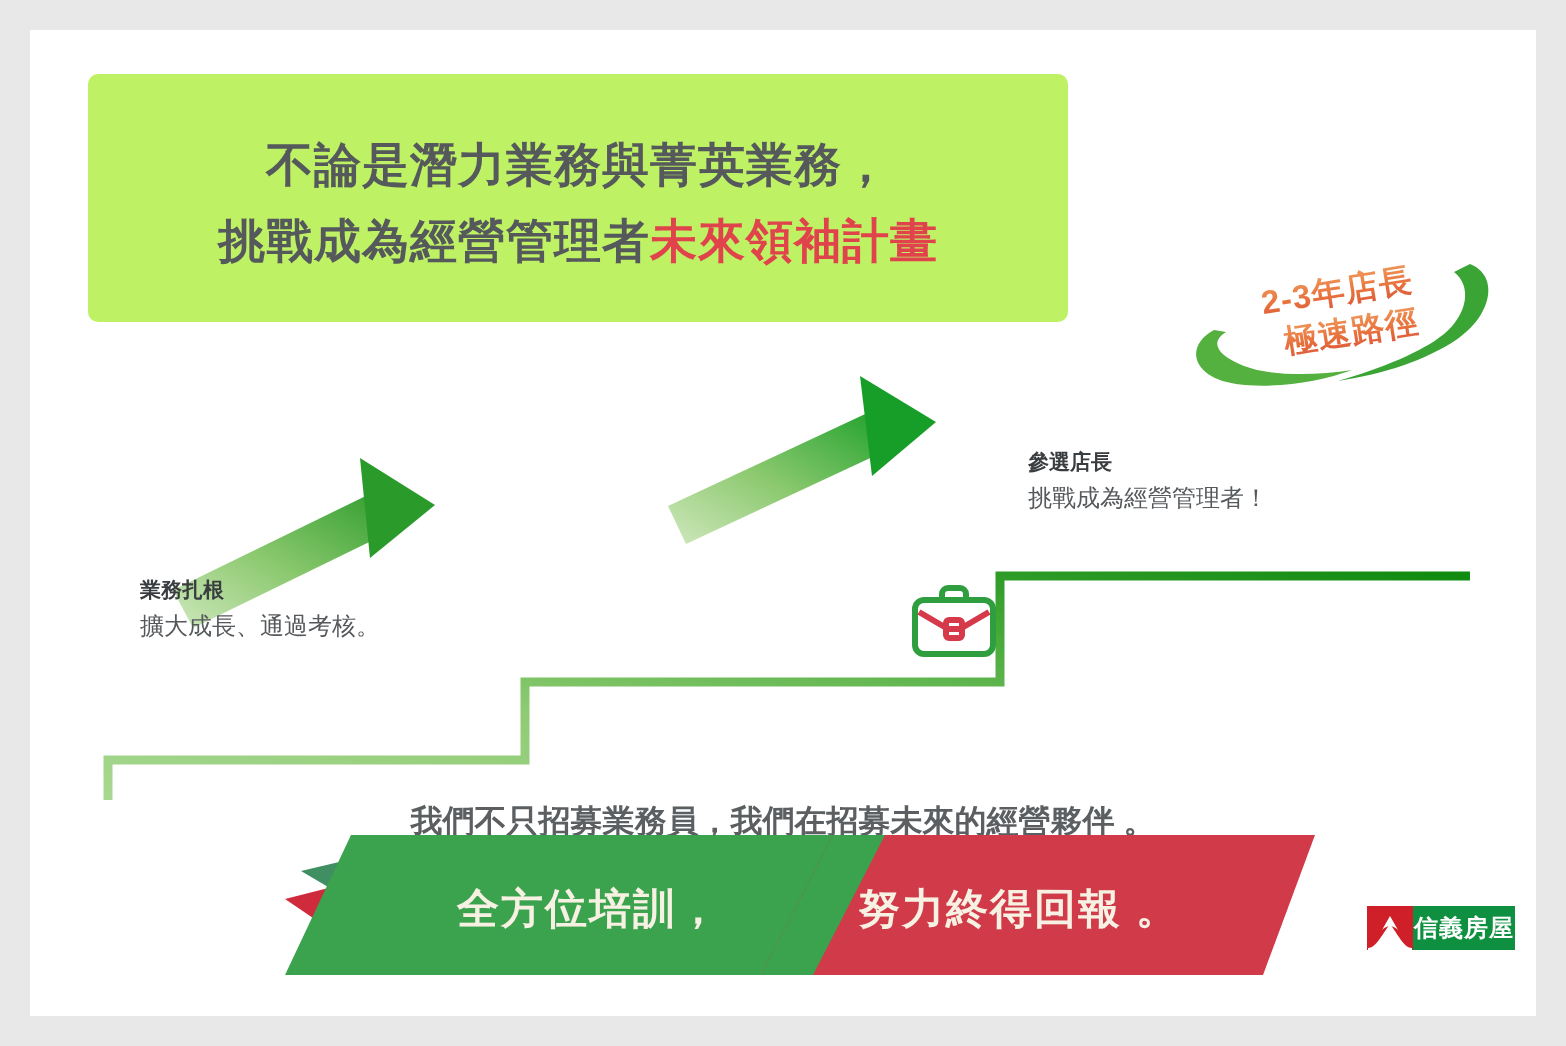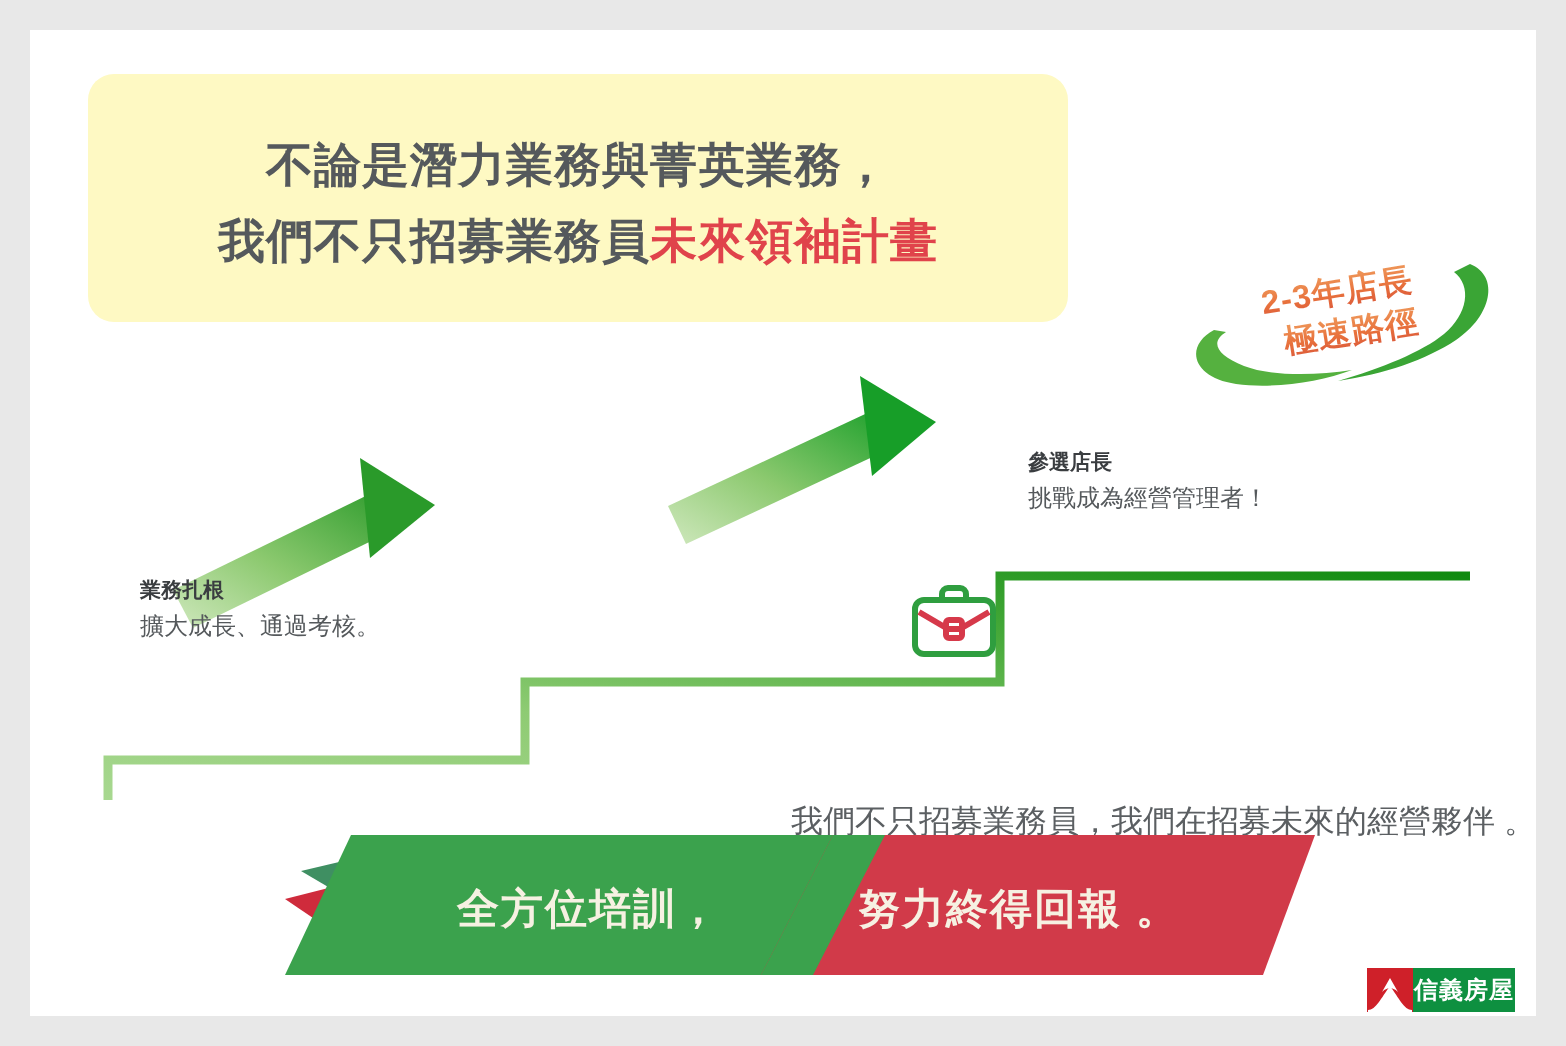--- a/index.html
+++ b/index.html
@@ -28,22 +28,22 @@
     overflow: hidden;
   }
 
   
   #headline-panel {
     position: absolute;
     left: 58px;
     top: 44px;
     width: 980px;
     height: 248px;
-    background: #fef9c3;
-    border-radius: 26px;
+    background: #bef264;
+    border-radius: 10px;
   }
   .headline-line {
     position: absolute;
     left: 0;
     width: 100%;
     text-align: center;
     font-weight: 700;
     font-size: 47px;
     letter-spacing: 1px;
     color: #55595c;
@@ -119,65 +119,65 @@
 
   
   #briefcase-icon { position: absolute; left: 878px; top: 552px; width: 92px; height: 78px; }
 
   
   #tagline {
     position: absolute;
     left: 0;
     top: 770px;
     width: 1506px;
-    text-align: right;
+    text-align: center;
     font-size: 32px;
-    font-weight: 400;
+    font-weight: 700;
     color: #5b5f62;
     white-space: nowrap;
   }
 
   
   #slogan-banner { position: absolute; left: 255px; top: 805px; width: 1030px; height: 140px; }
   #slogan-banner svg { position: absolute; left: 0; top: 0; }
   .slogan-text {
     position: absolute;
     font-weight: 700;
     font-size: 42px;
     letter-spacing: 2px;
     color: #f6f1e2;
     white-space: nowrap;
     top: 46px;
   }
   #slogan-green { left: 172px; }
   #slogan-red { left: 573px; }
 
   
-  #logo { position: absolute; left: 1337px; top: 938px; width: 148px; height: 44px; }
+  #logo { position: absolute; left: 1337px; top: 876px; width: 148px; height: 44px; }
   #logo-mark {
     position: absolute; left: 0; top: 0; width: 46px; height: 44px;
     background: #cf2029; overflow: hidden;
   }
   #logo-word {
     position: absolute; left: 46px; top: 0; width: 102px; height: 44px;
     background: #0e9040; color: #ffffff;
     font-size: 24px; font-weight: 700; letter-spacing: 1px;
     display: flex; align-items: center; justify-content: center;
   }
 </style>
 </head>
 <body>
 
 <div id="stage">
   <div id="card">
 
     <div id="headline-panel">
       <div class="headline-line" id="headline-line1">不論是潛力業務與菁英業務，</div>
       <div class="headline-line" id="headline-line2">
-        <span class="lead">我們不只招募業務員</span><span class="accent">未來領袖計畫</span>
+        <span class="lead">挑戰成為經營管理者</span><span class="accent">未來領袖計畫</span>
       </div>
     </div>
 
     <div id="speed-badge">
       <svg width="330" height="150" viewBox="0 0 330 150">
         <path d="M 300 22 C 330 34 322 74 286 98 C 256 118 214 132 168 139
                  C 212 126 252 110 274 92 C 298 72 302 44 284 30 Z" fill="#3aa535"></path>
         <path d="M 44 88 C 14 104 22 136 66 142 C 104 147 150 140 182 128
                  C 144 134 100 134 74 124 C 46 113 40 100 56 90 Z" fill="#55b13f"></path>
       </svg>

